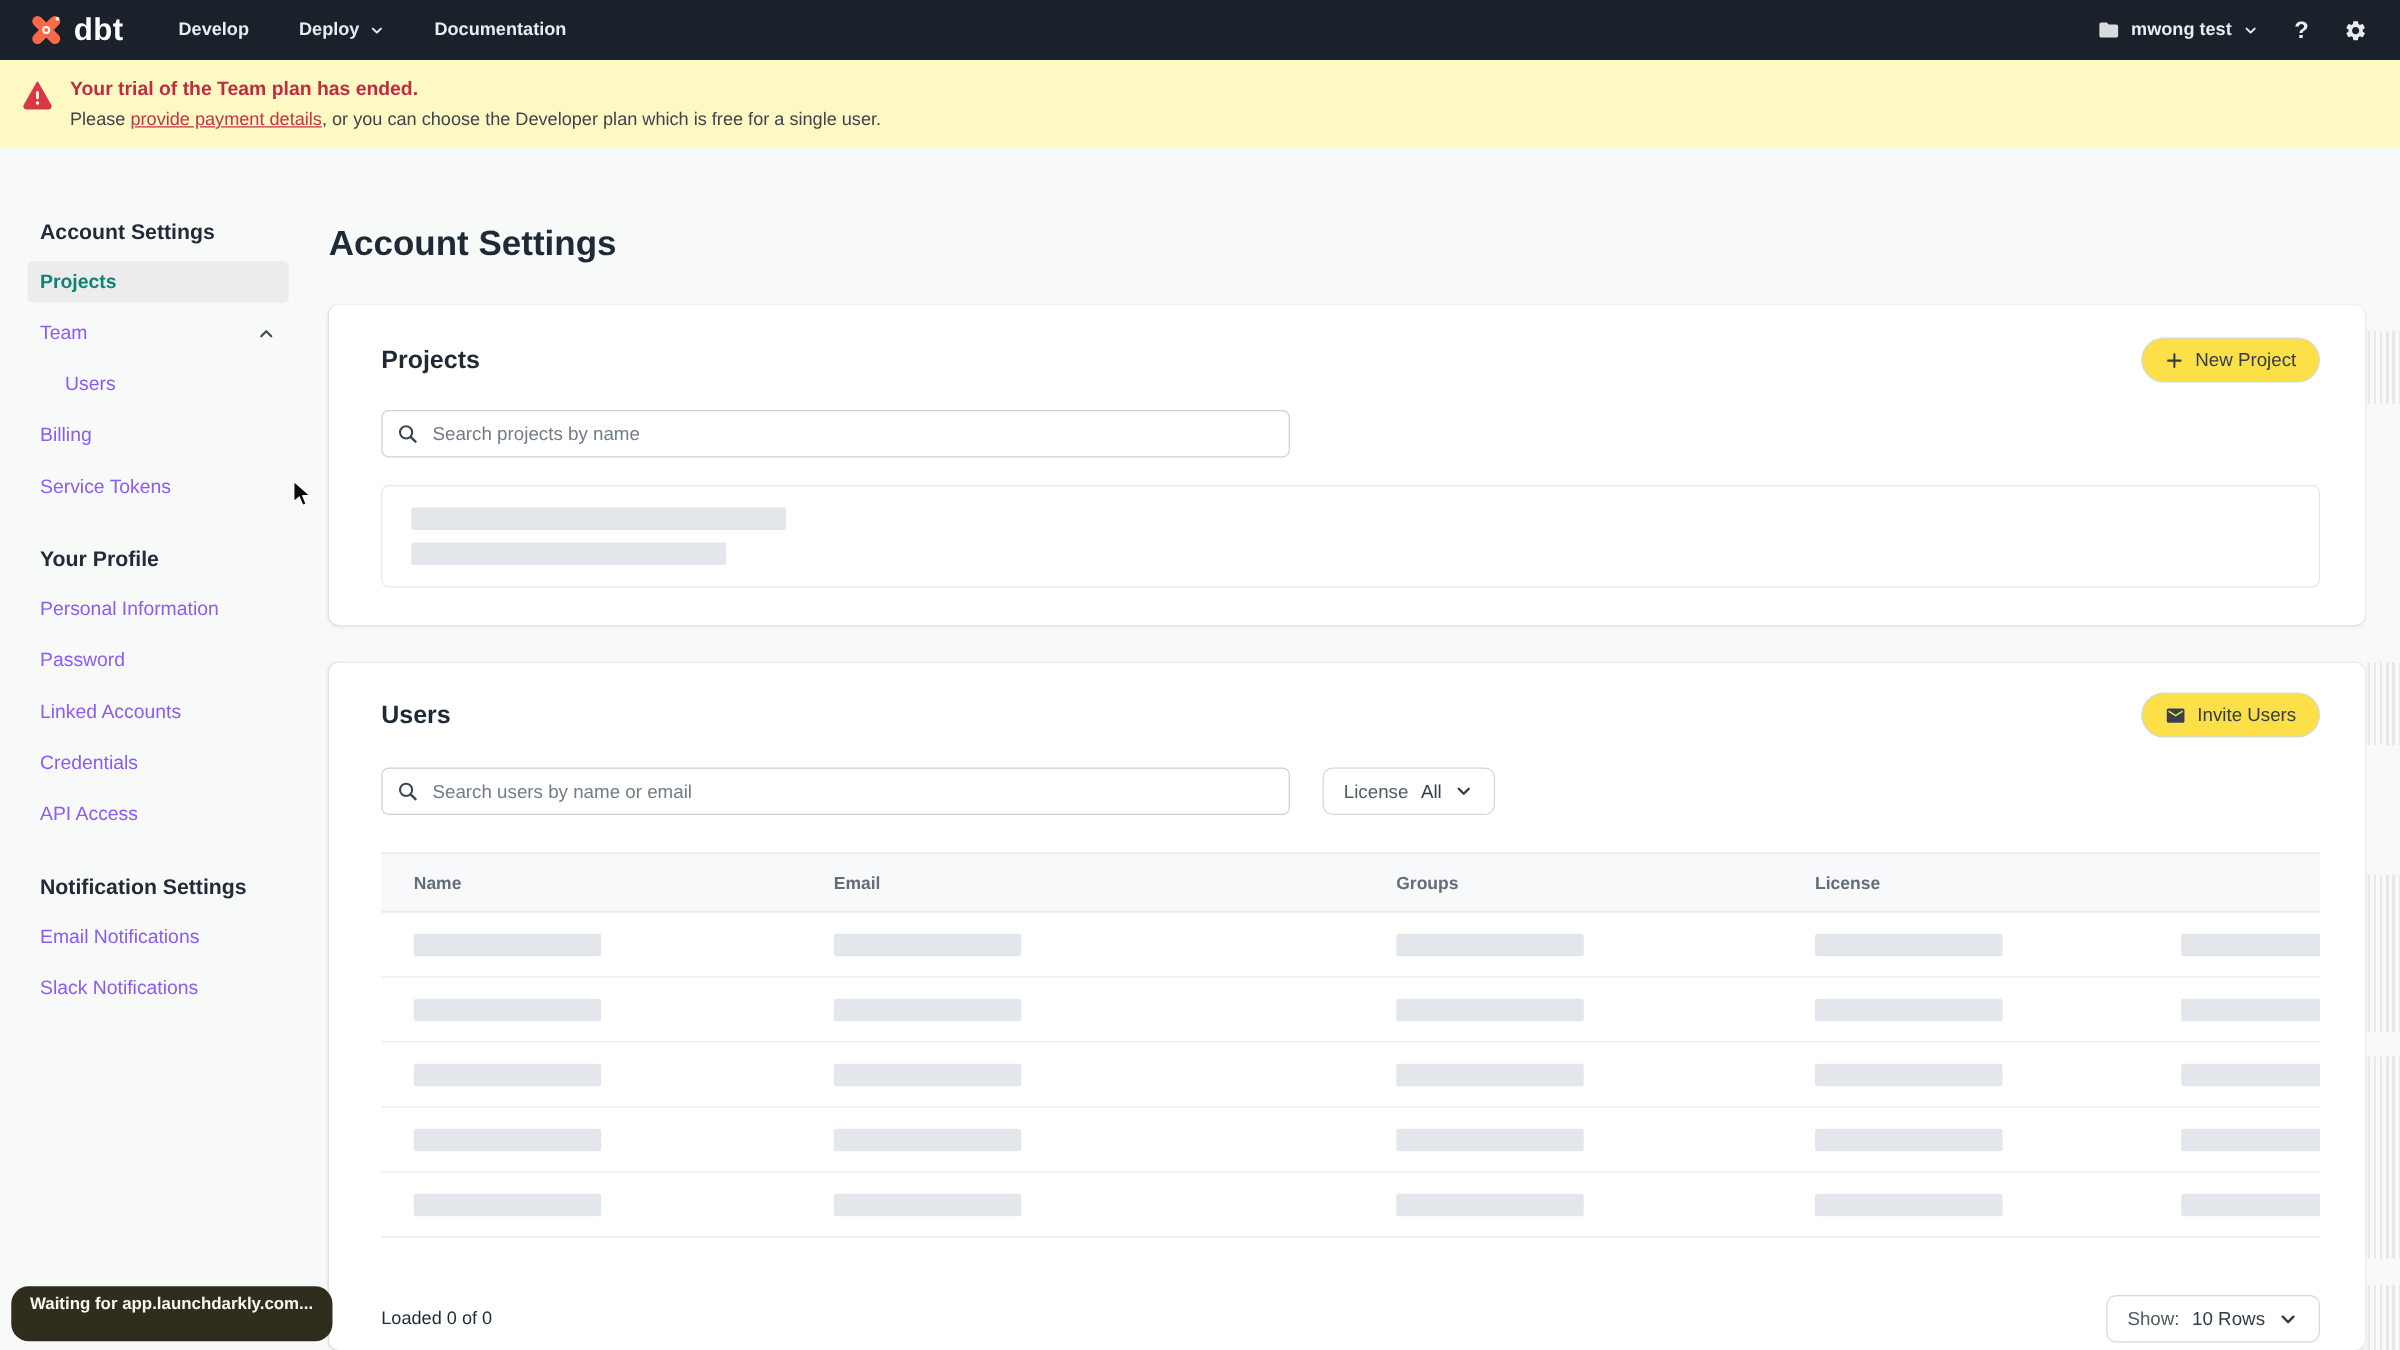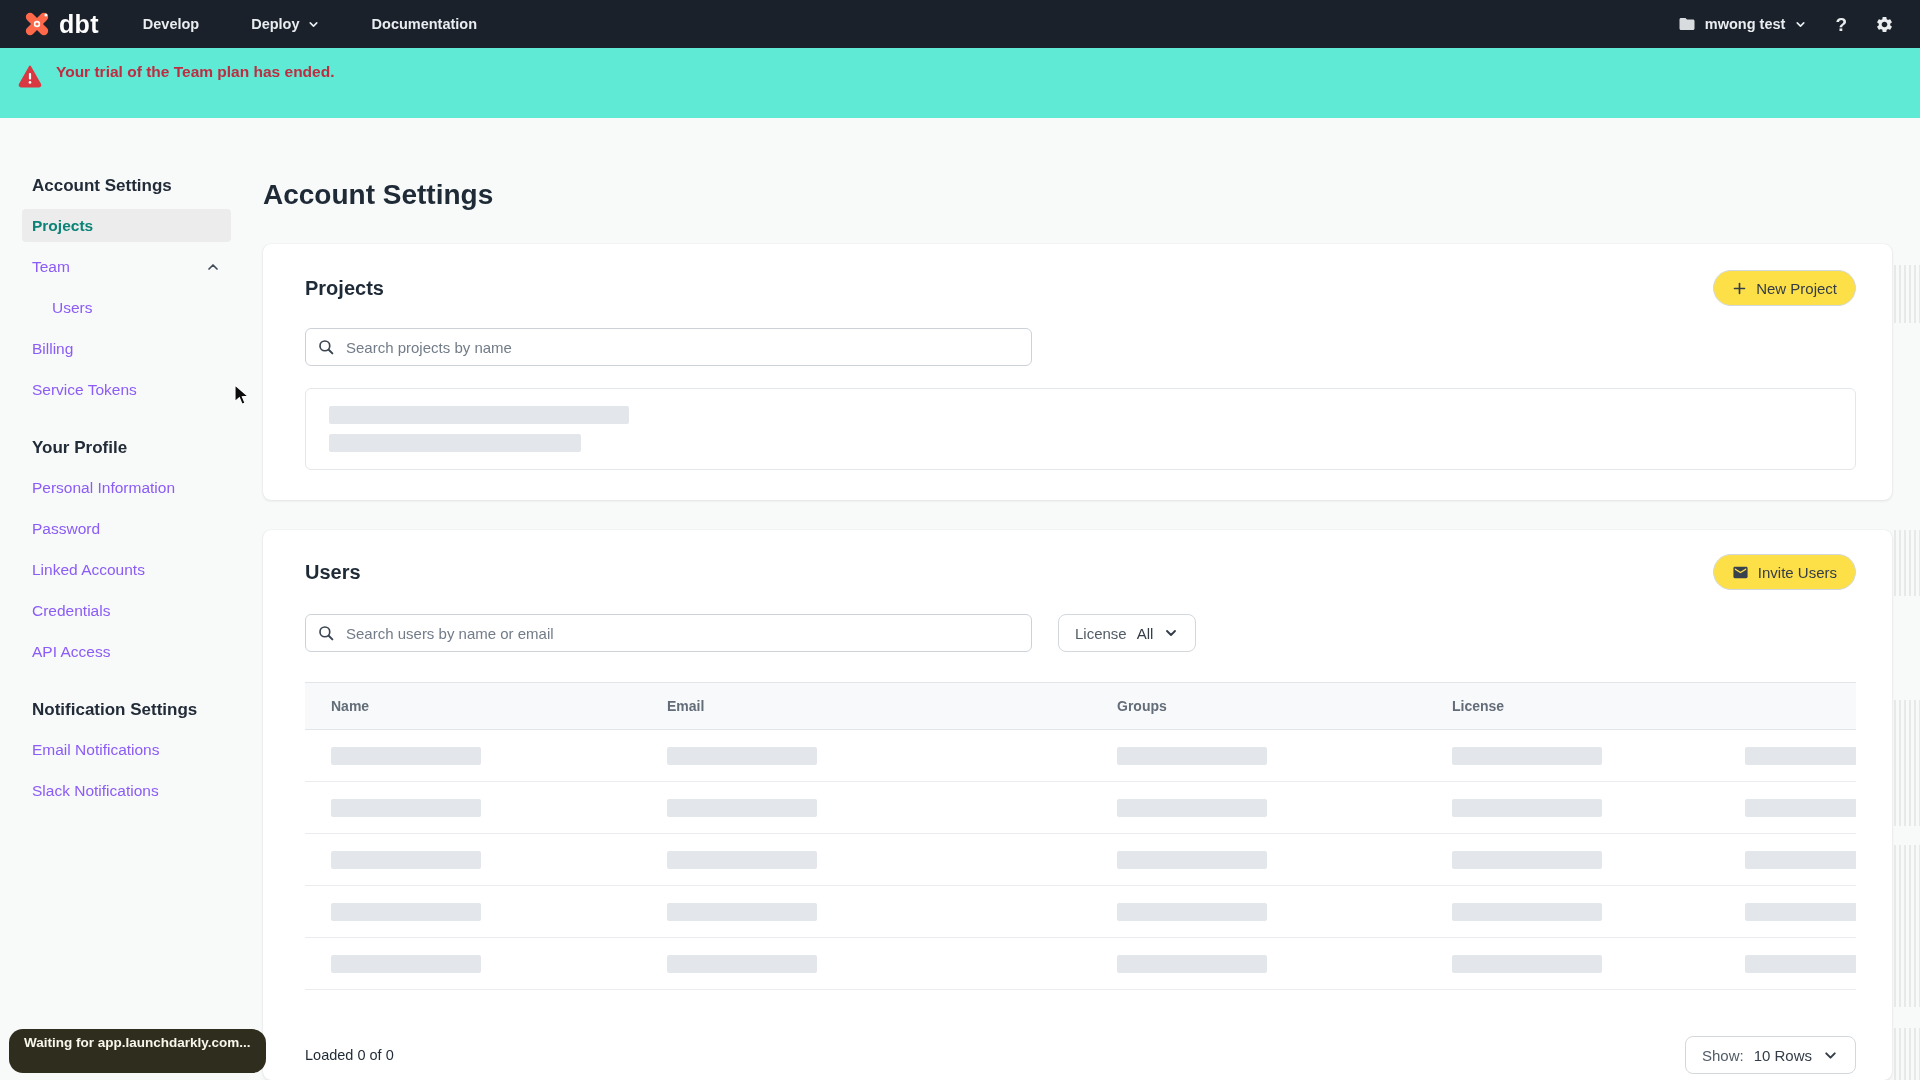--- a/index.html
+++ b/index.html
@@ -5,29 +5,29 @@
   * { margin:0; padding:0; box-sizing:border-box; }
   html,body { width:1920px; height:1080px; }
   body { font-family:"Liberation Sans","DejaVu Sans",sans-serif; background:#f8f9f9; overflow:hidden; }
   .viewport { position:relative; width:1920px; height:1080px; overflow:hidden; }
 
   
   .topnav { height:48px; background:#1a212b; display:flex; align-items:center; justify-content:space-between; padding:0 26px 0 22px; }
   .nav-left { display:flex; align-items:center; }
   .logo { display:flex; align-items:center; gap:7px; margin-right:44px; cursor:pointer; }
   .logo-text { color:#ffffff; font-weight:700; font-size:25px; letter-spacing:.3px; line-height:1; }
-  .nav-links { display:flex; align-items:center; gap:52px; }
+  .nav-links { display:flex; align-items:center; gap:40px; }
   .nav-link { display:flex; align-items:center; gap:7px; color:#e9edf0; font-size:14.5px; font-weight:700; text-decoration:none; cursor:pointer; }
   .nav-right { display:flex; align-items:center; gap:28px; }
   .account-switcher { display:flex; align-items:center; gap:9px; background:none; border:none; color:#e9edf0; font-family:inherit; font-size:14.5px; font-weight:700; cursor:pointer; }
   .help-btn { background:none; border:none; color:#e9edf0; font-family:inherit; font-size:19px; font-weight:700; cursor:pointer; line-height:1; }
   .icon-btn { background:none; border:none; cursor:pointer; display:flex; align-items:center; }
 
   
-  .banner { height:70px; background:#5eead4; display:flex; align-items:flex-start; gap:14px; padding:13px 24px 0 18px; }
+  .banner { height:70px; background:#fef9c3; display:flex; align-items:flex-start; gap:14px; padding:13px 24px 0 18px; }
   .banner-title { color:#bf2c42; font-weight:700; font-size:15.5px; margin:2px 0 7px; }
   .banner-body { font-size:14.5px; color:#3c4450; }
   .banner-link { color:#c3334a; text-decoration:underline; cursor:pointer; }
 
   
   .content { display:flex; height:962px; }
   .sidebar { width:263px; flex-shrink:0; padding:58px 0 0 32px; }
   .side-heading { font-size:17px; font-weight:700; color:#222c38; margin:0 0 13px; }
   .side-heading.gap { margin-top:32px; }
   .side-item { display:flex; align-items:center; justify-content:space-between; width:209px; height:33px; margin:0 0 8px -10px; padding:0 10px; border-radius:4px; font-size:15.5px; color:#8b5cf6; cursor:pointer; }
@@ -137,20 +137,21 @@
   <div class="banner">
     <span style="display:flex; margin-top:3px;">
       <svg width="24" height="24" viewBox="0 0 24 24">
         <path d="M12 2.5 L22.2 20.5 A1.4 1.4 0 0 1 21 22.5 H3 A1.4 1.4 0 0 1 1.8 20.5 Z" fill="#d93843" stroke="#d93843" stroke-width="2" stroke-linejoin="round"></path>
         <rect x="10.9" y="9" width="2.2" height="6.4" rx="1" fill="#ffffff"></rect>
         <circle cx="12" cy="18.4" r="1.35" fill="#ffffff"></circle>
       </svg>
     </span>
     <div>
       <div class="banner-title">Your trial of the Team plan has ended.</div>
+      <div class="banner-body"><span>Please </span><a class="banner-link">provide payment details</a><span>, or you can choose the Developer plan which is free for a single user.</span></div>
     </div>
   </div>
 
   <div class="content">
 
     <aside class="sidebar">
       <div class="side-heading">Account Settings</div>
       <div class="side-item active">
           <span>Projects</span>
         </div>

